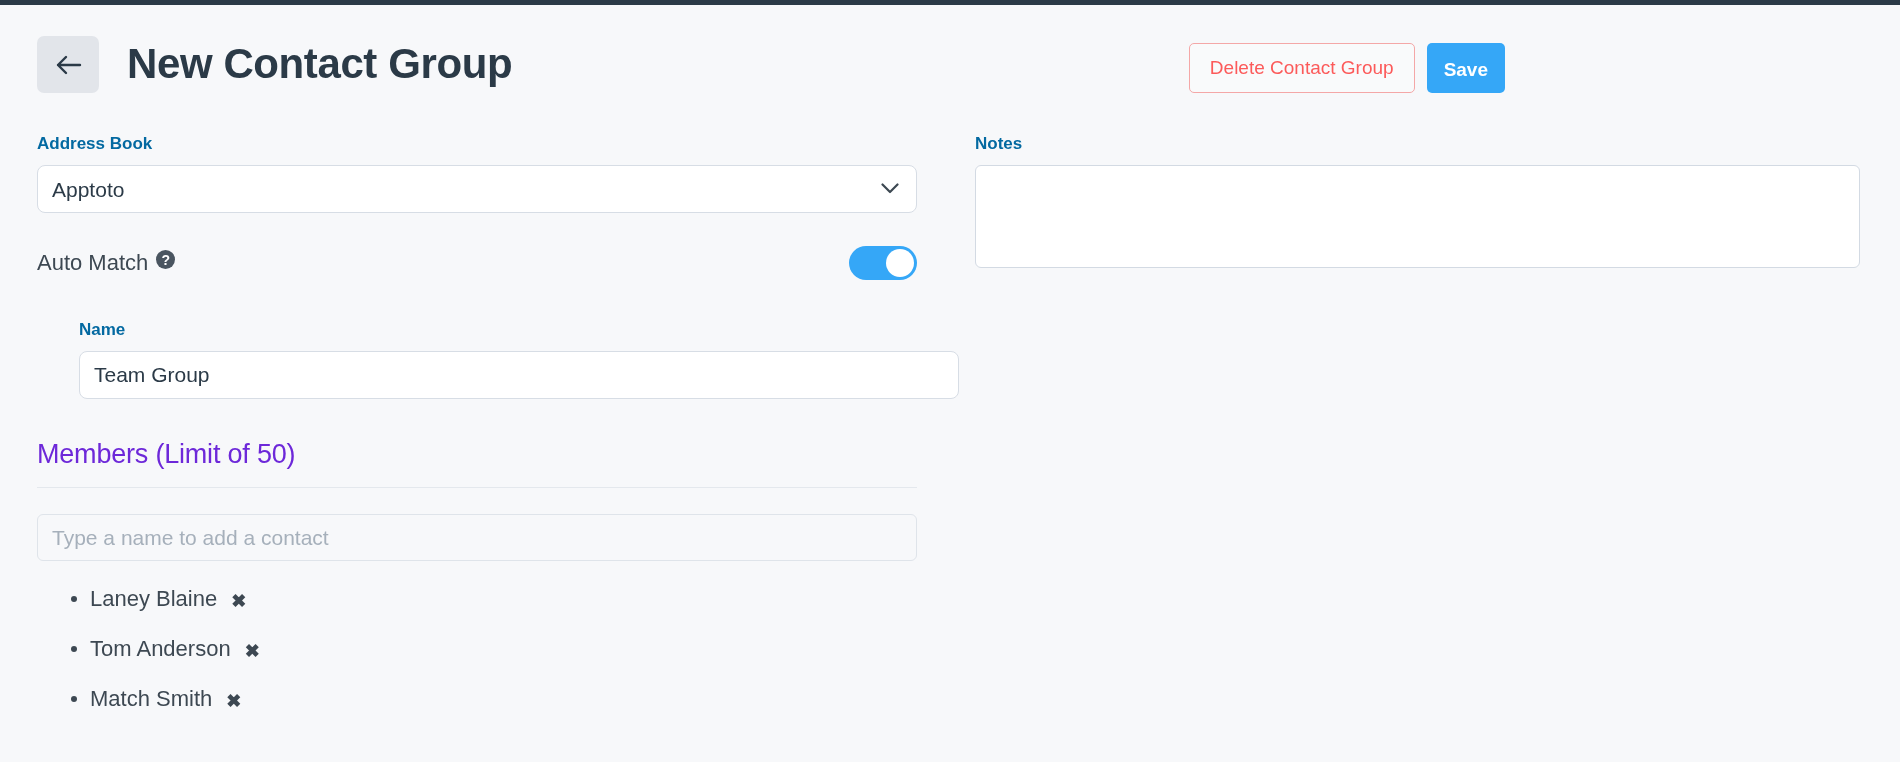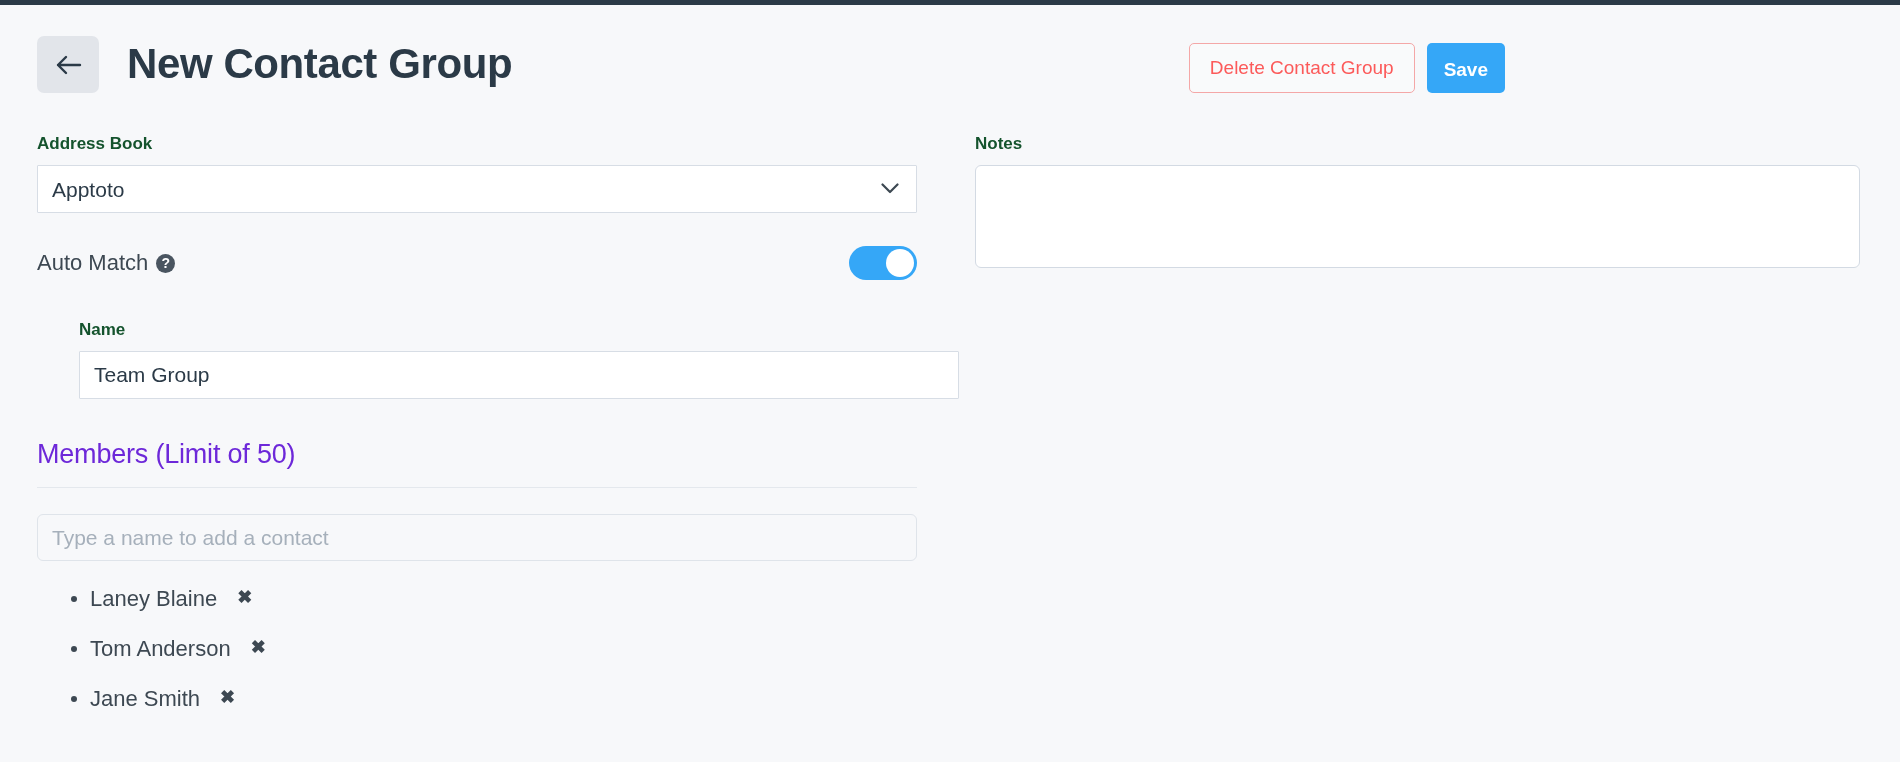--- a/index.html
+++ b/index.html
@@ -107,30 +107,30 @@
   #right-col {
     position: absolute;
     left: 975px;
     top: 129px;
     width: 848px;
   }
 
   .field-label {
     font-size: 17px;
     font-weight: bold;
-    color: #14532d;
+    color: #0369a1;
     margin-bottom: 11px;
   }
 
   .text-input, .select-box {
     width: 880px;
     height: 48px;
     background: #ffffff;
     border: 1px solid #d7dde5;
-    border-radius: 1px;
+    border-radius: 8px;
     font-size: 21px;
     color: #2b3a47;
     font-family: "Liberation Sans", sans-serif;
     padding: 0 14px;
     outline: none;
   }
   .text-input::placeholder { color: #9aa5b1; }
 
   .select-wrap { position: relative; width: 880px; }
   .select-box {
@@ -154,21 +154,20 @@
     height: 40px;
     width: 880px;
   }
   #auto-match-label {
     position: absolute;
     left: 0;
     top: 4px;
     font-size: 22px;
     color: #3d4852;
     display: flex;
-    align-items: center;
     gap: 8px;
   }
   #help-icon {
     display: inline-flex;
     width: 19px;
     height: 19px;
     border-radius: 50%;
     background: #4a5560;
     color: #ffffff;
     font-size: 14px;
@@ -237,22 +236,22 @@
     margin: 27px 0 0 0;
     padding-left: 53px;
     list-style: none;
   }
   .member-item {
     position: relative;
     font-size: 22px;
     color: #3d4852;
     margin-bottom: 28px;
     display: flex;
-    align-items: flex-start;
-    gap: 20px;
+    align-items: flex-end;
+    gap: 14px;
     line-height: 1;
   }
   .member-item::before {
     content: "";
     position: absolute;
     left: -19px;
     top: 50%;
     transform: translateY(-50%);
     width: 6px;
     height: 6px;
@@ -348,21 +347,21 @@
       <ul id="members-list">
         <li class="member-item">
           <span>Laney Blaine</span>
           <span class="remove-member-icon">✖</span>
         </li>
         <li class="member-item">
           <span>Tom Anderson</span>
           <span class="remove-member-icon">✖</span>
         </li>
         <li class="member-item">
-          <span>Jane Smith</span>
+          <span>Match Smith</span>
           <span class="remove-member-icon">✖</span>
         </li>
       </ul>
     </div>
 
   </div>
 
   <div id="right-col">
     <div class="field-label">Notes</div>
     <textarea id="notes-textarea" placeholder="" style=""></textarea>

